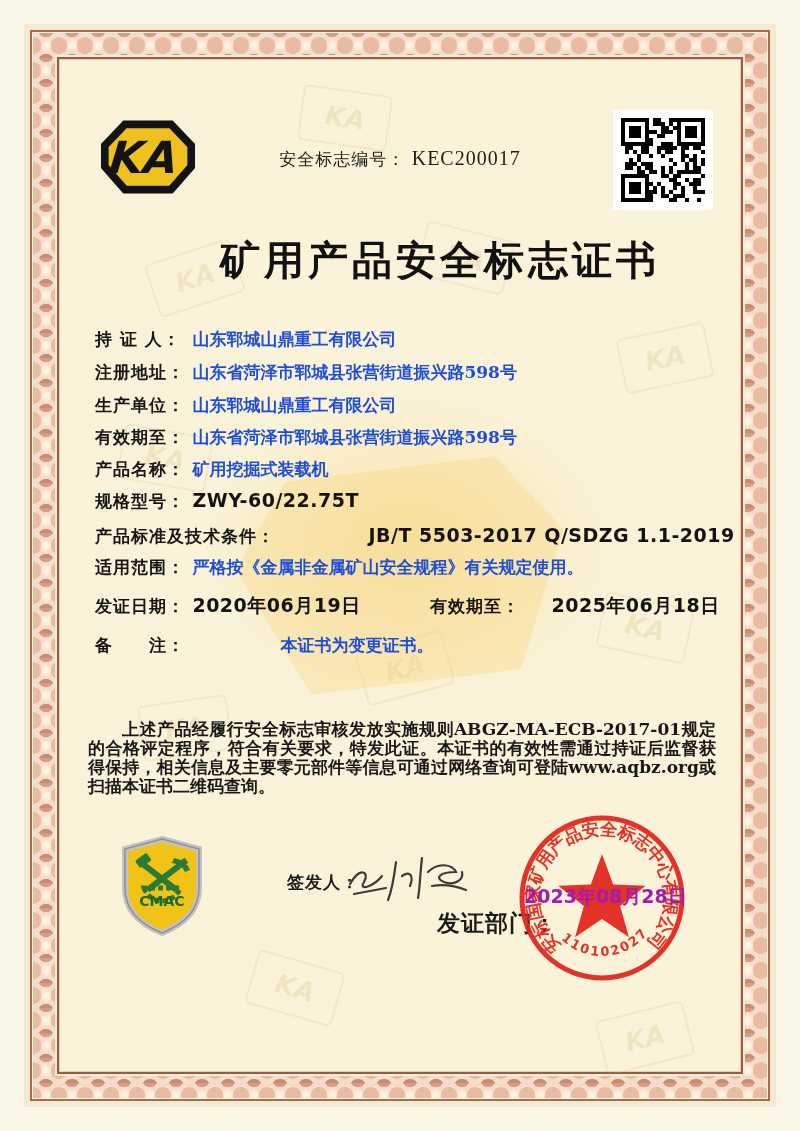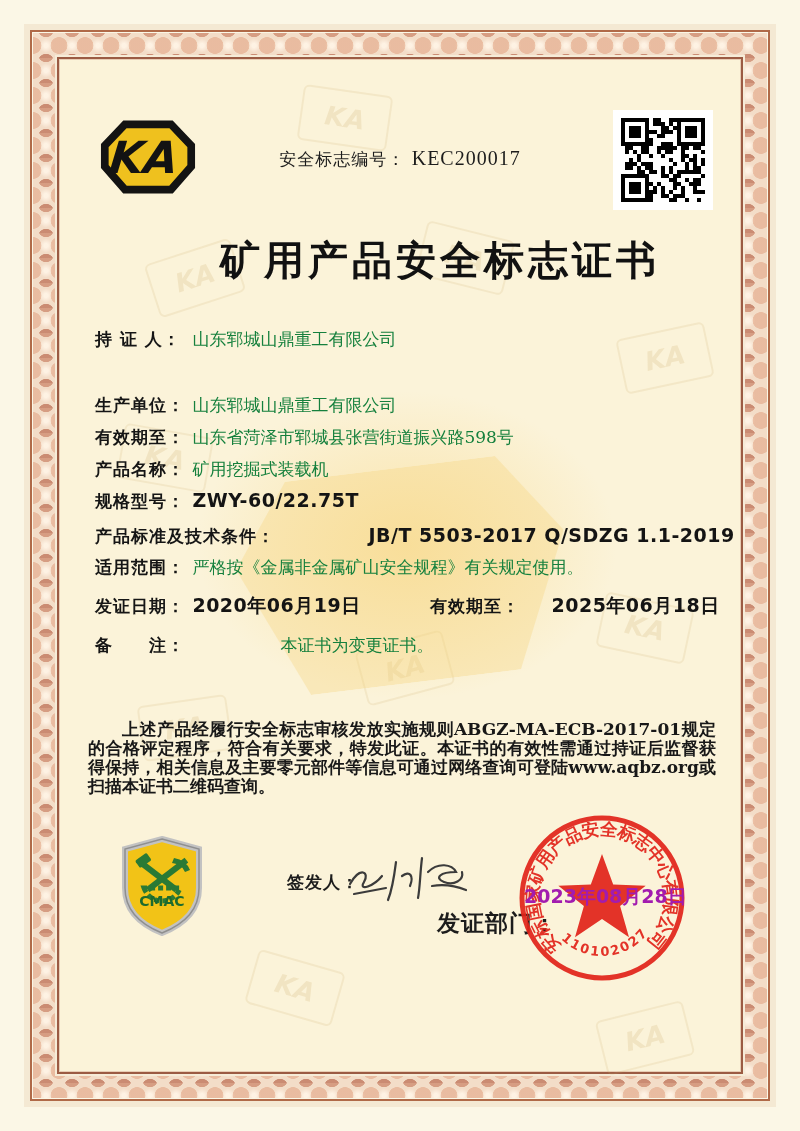--- a/index.html
+++ b/index.html
@@ -34,21 +34,21 @@
            font-size:17px;letter-spacing:1px;white-space:nowrap;}
   .cert-no .code{font-family:"Liberation Serif",serif;font-size:20px;letter-spacing:1px;text-align:center;}
   .qr{position:absolute;left:615px;top:112px;width:96px;height:96px;background:#fff;
       padding:0;box-shadow:0 0 0 2px #fff;}
   
   .title{position:absolute;left:0;top:233px;width:800px;text-align:center;
          font-size:40px;font-weight:900;letter-spacing:4px;color:#111;padding-left:40px;}
   
   .row{position:absolute;left:95px;white-space:nowrap;font-size:17px;}
   .lab{display:inline-block;min-width:92px;font-weight:700;letter-spacing:1px;color:#151515;}
-  .val-kai{font-family:"DejaVu Serif",serif;font-weight:400;font-size:17px;color:#15803d;}
+  .val-kai{font-family:"DejaVu Serif",serif;font-weight:700;font-size:17px;color:#1d4ed8;}
   .val-num{font-weight:700;font-size:19px;letter-spacing:.5px;color:#141414;}
   
   .statement{position:absolute;left:88px;top:720px;width:628px;margin:0;
              font-family:"DejaVu Serif",serif;font-weight:700;font-size:17px;
              line-height:19px;text-indent:2em;text-align:justify;color:#181818;}
   
   .cmac{position:absolute;left:118px;top:836px;width:88px;height:100px;}
   .signer{position:absolute;left:287px;top:871px;font-size:17px;font-weight:700;letter-spacing:1px;}
   .signature{position:absolute;left:340px;top:842px;width:135px;height:70px;}
   .dept{position:absolute;left:437px;top:876px;font-size:23px;font-weight:700;letter-spacing:1px;margin-top:32px;}
@@ -323,20 +323,24 @@
         <rect x="70" y="86" width="4" height="4" fill="#000"></rect>
         <rect x="82" y="86" width="4" height="4" fill="#000"></rect>
       </svg></div>
 
   <div class="title">矿用产品安全标志证书</div>
 
   <div class="row" style="top:328px">
     <span class="lab">持 证 人：</span>
     <span class="val-kai">山东郓城山鼎重工有限公司</span>
   </div>
+  <div class="row" style="top:361px">
+    <span class="lab">注册地址：</span>
+    <span class="val-kai">山东省菏泽市郓城县张营街道振兴路598号</span>
+  </div>
   <div class="row" style="top:394px">
     <span class="lab">生产单位：</span>
     <span class="val-kai">山东郓城山鼎重工有限公司</span>
   </div>
   <div class="row" style="top:426px">
     <span class="lab">有效期至：</span>
     <span class="val-kai">山东省菏泽市郓城县张营街道振兴路598号</span>
   </div>
   <div class="row" style="top:458px">
     <span class="lab">产品名称：</span>

